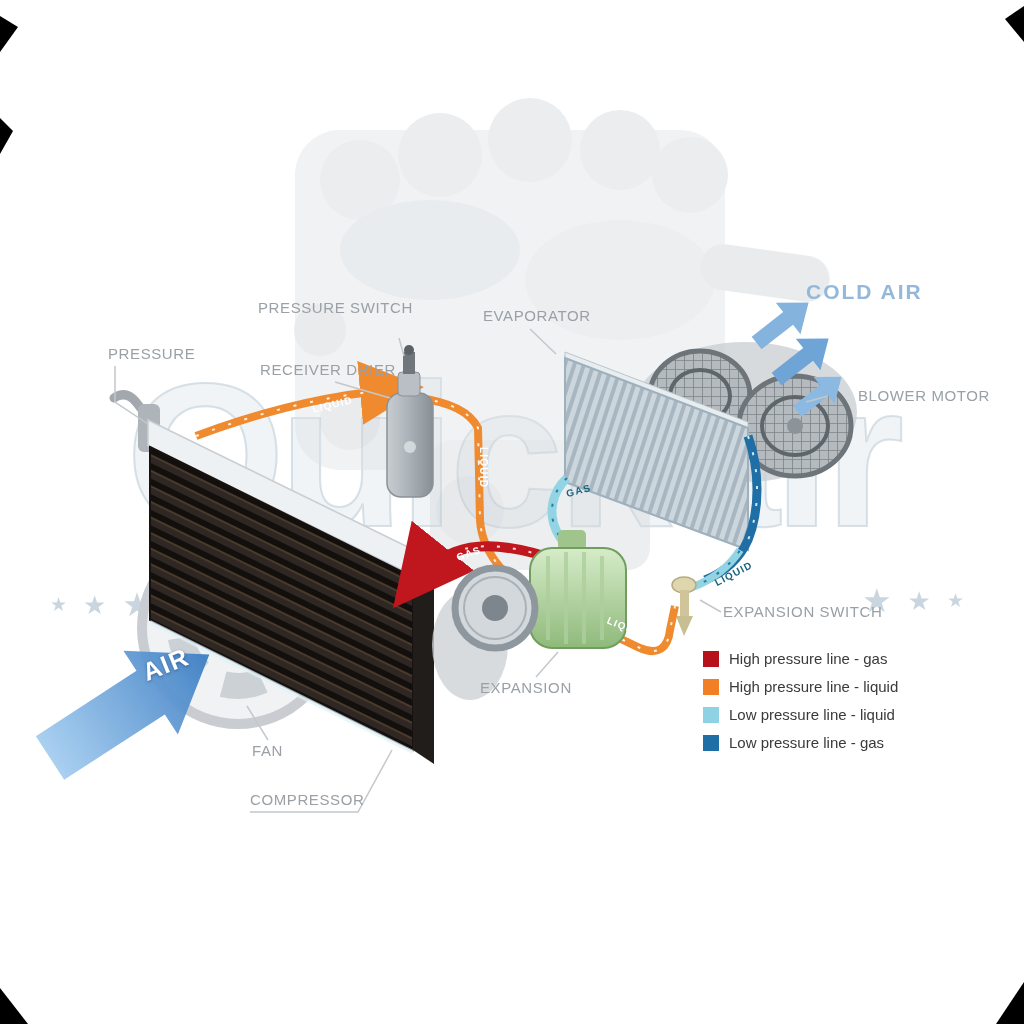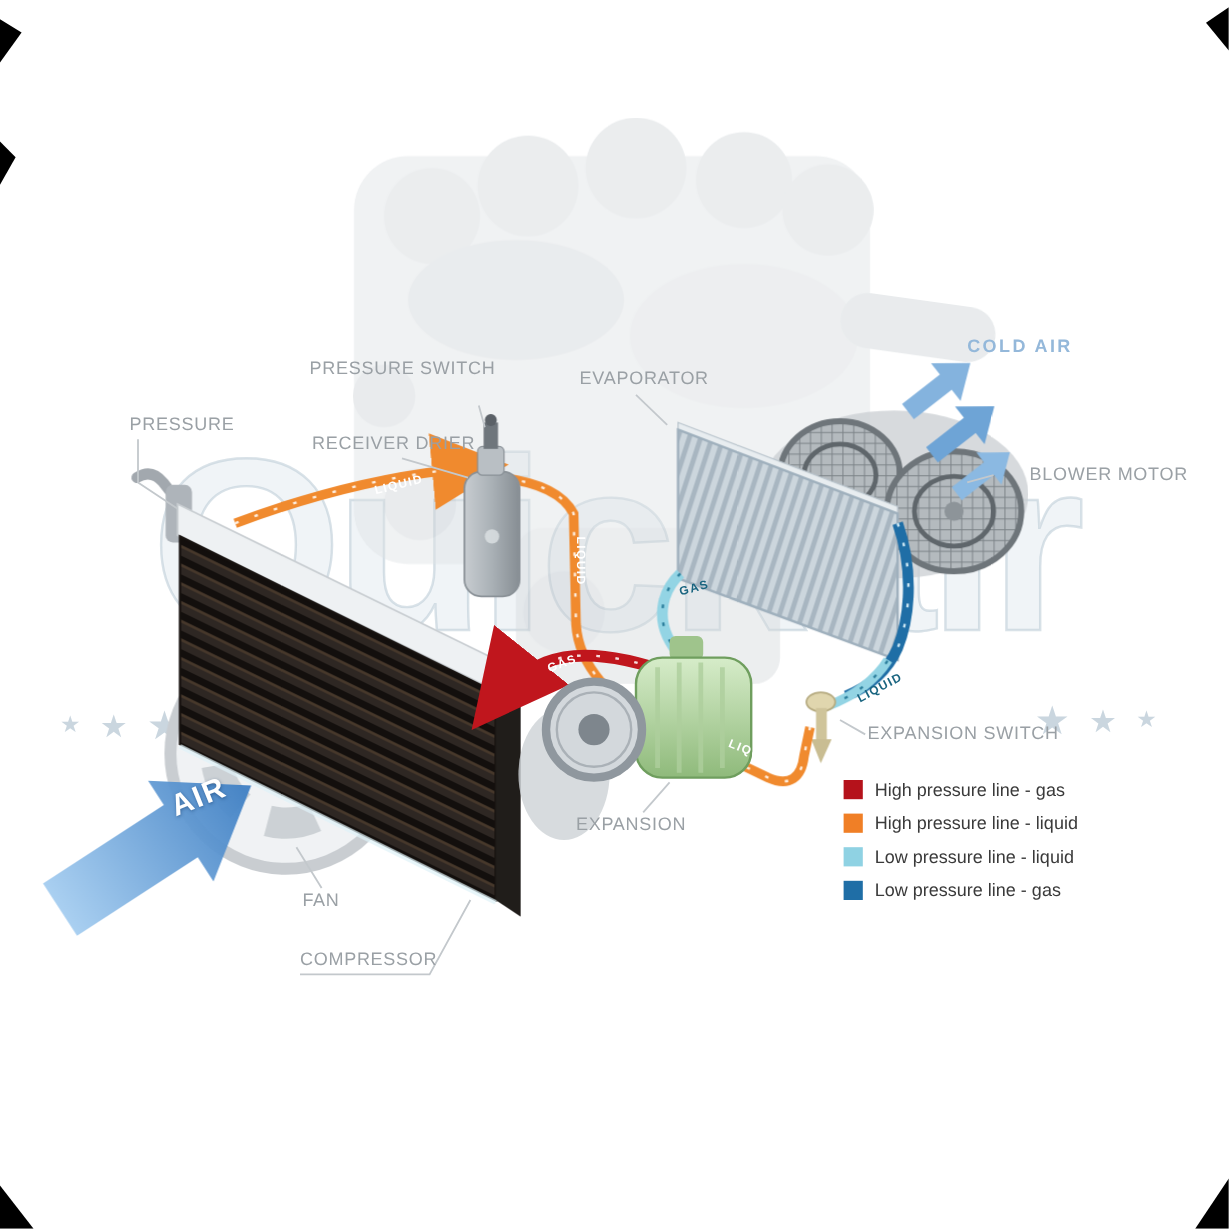--- a/index.html
+++ b/index.html
@@ -12,27 +12,27 @@
   .stars{position:absolute;display:flex;align-items:center;gap:16px;color:rgba(196,209,219,0.9);z-index:0}
   .stars span{line-height:1}
   .stars.left span:nth-child(1){font-size:19px}
   .stars.left span:nth-child(2){font-size:26px}
   .stars.left span:nth-child(3){font-size:33px}
   .stars.right span:nth-child(1){font-size:33px}
   .stars.right span:nth-child(2){font-size:26px}
   .stars.right span:nth-child(3){font-size:19px}
   svg.art{position:absolute;left:0;top:0;z-index:1}
   .lbl{position:absolute;font-size:15px;letter-spacing:.6px;color:#9aa0a5;white-space:nowrap;z-index:2}
-  .lbl.cold{font-size:15px;font-weight:bold;color:#94b8da;letter-spacing:2px}
+  .lbl.cold{font-size:21px;font-weight:bold;color:#94b8da;letter-spacing:2px}
   .lbl.airtxt{font-size:25px;font-weight:bold;color:#fff;letter-spacing:1.5px;
     transform:rotate(-22deg);text-shadow:0 1px 3px rgba(20,60,110,.55)}
   .plbl{position:absolute;font-size:10px;font-weight:bold;letter-spacing:1.2px;white-space:nowrap;z-index:2}
   .plbl.vert{transform:rotate(90deg);transform-origin:0 0}
   .legend{position:absolute;left:703px;top:650px;z-index:2}
-  .legend .row{display:flex;align-items:flex-start;height:17px;margin-bottom:11px}
+  .legend .row{display:flex;align-items:flex-end;height:17px;margin-bottom:11px}
   .legend .sw{width:16px;height:16px;margin-right:10px;flex:0 0 16px}
   .legend .tx{font-size:15px;color:#3a3a3a}
 </style>
 </head>
 <body>
 
 <div class="stage">
 
   <div class="watermark">Quickair</div>
   <div class="stars left" style="left:50px;top:588px">

